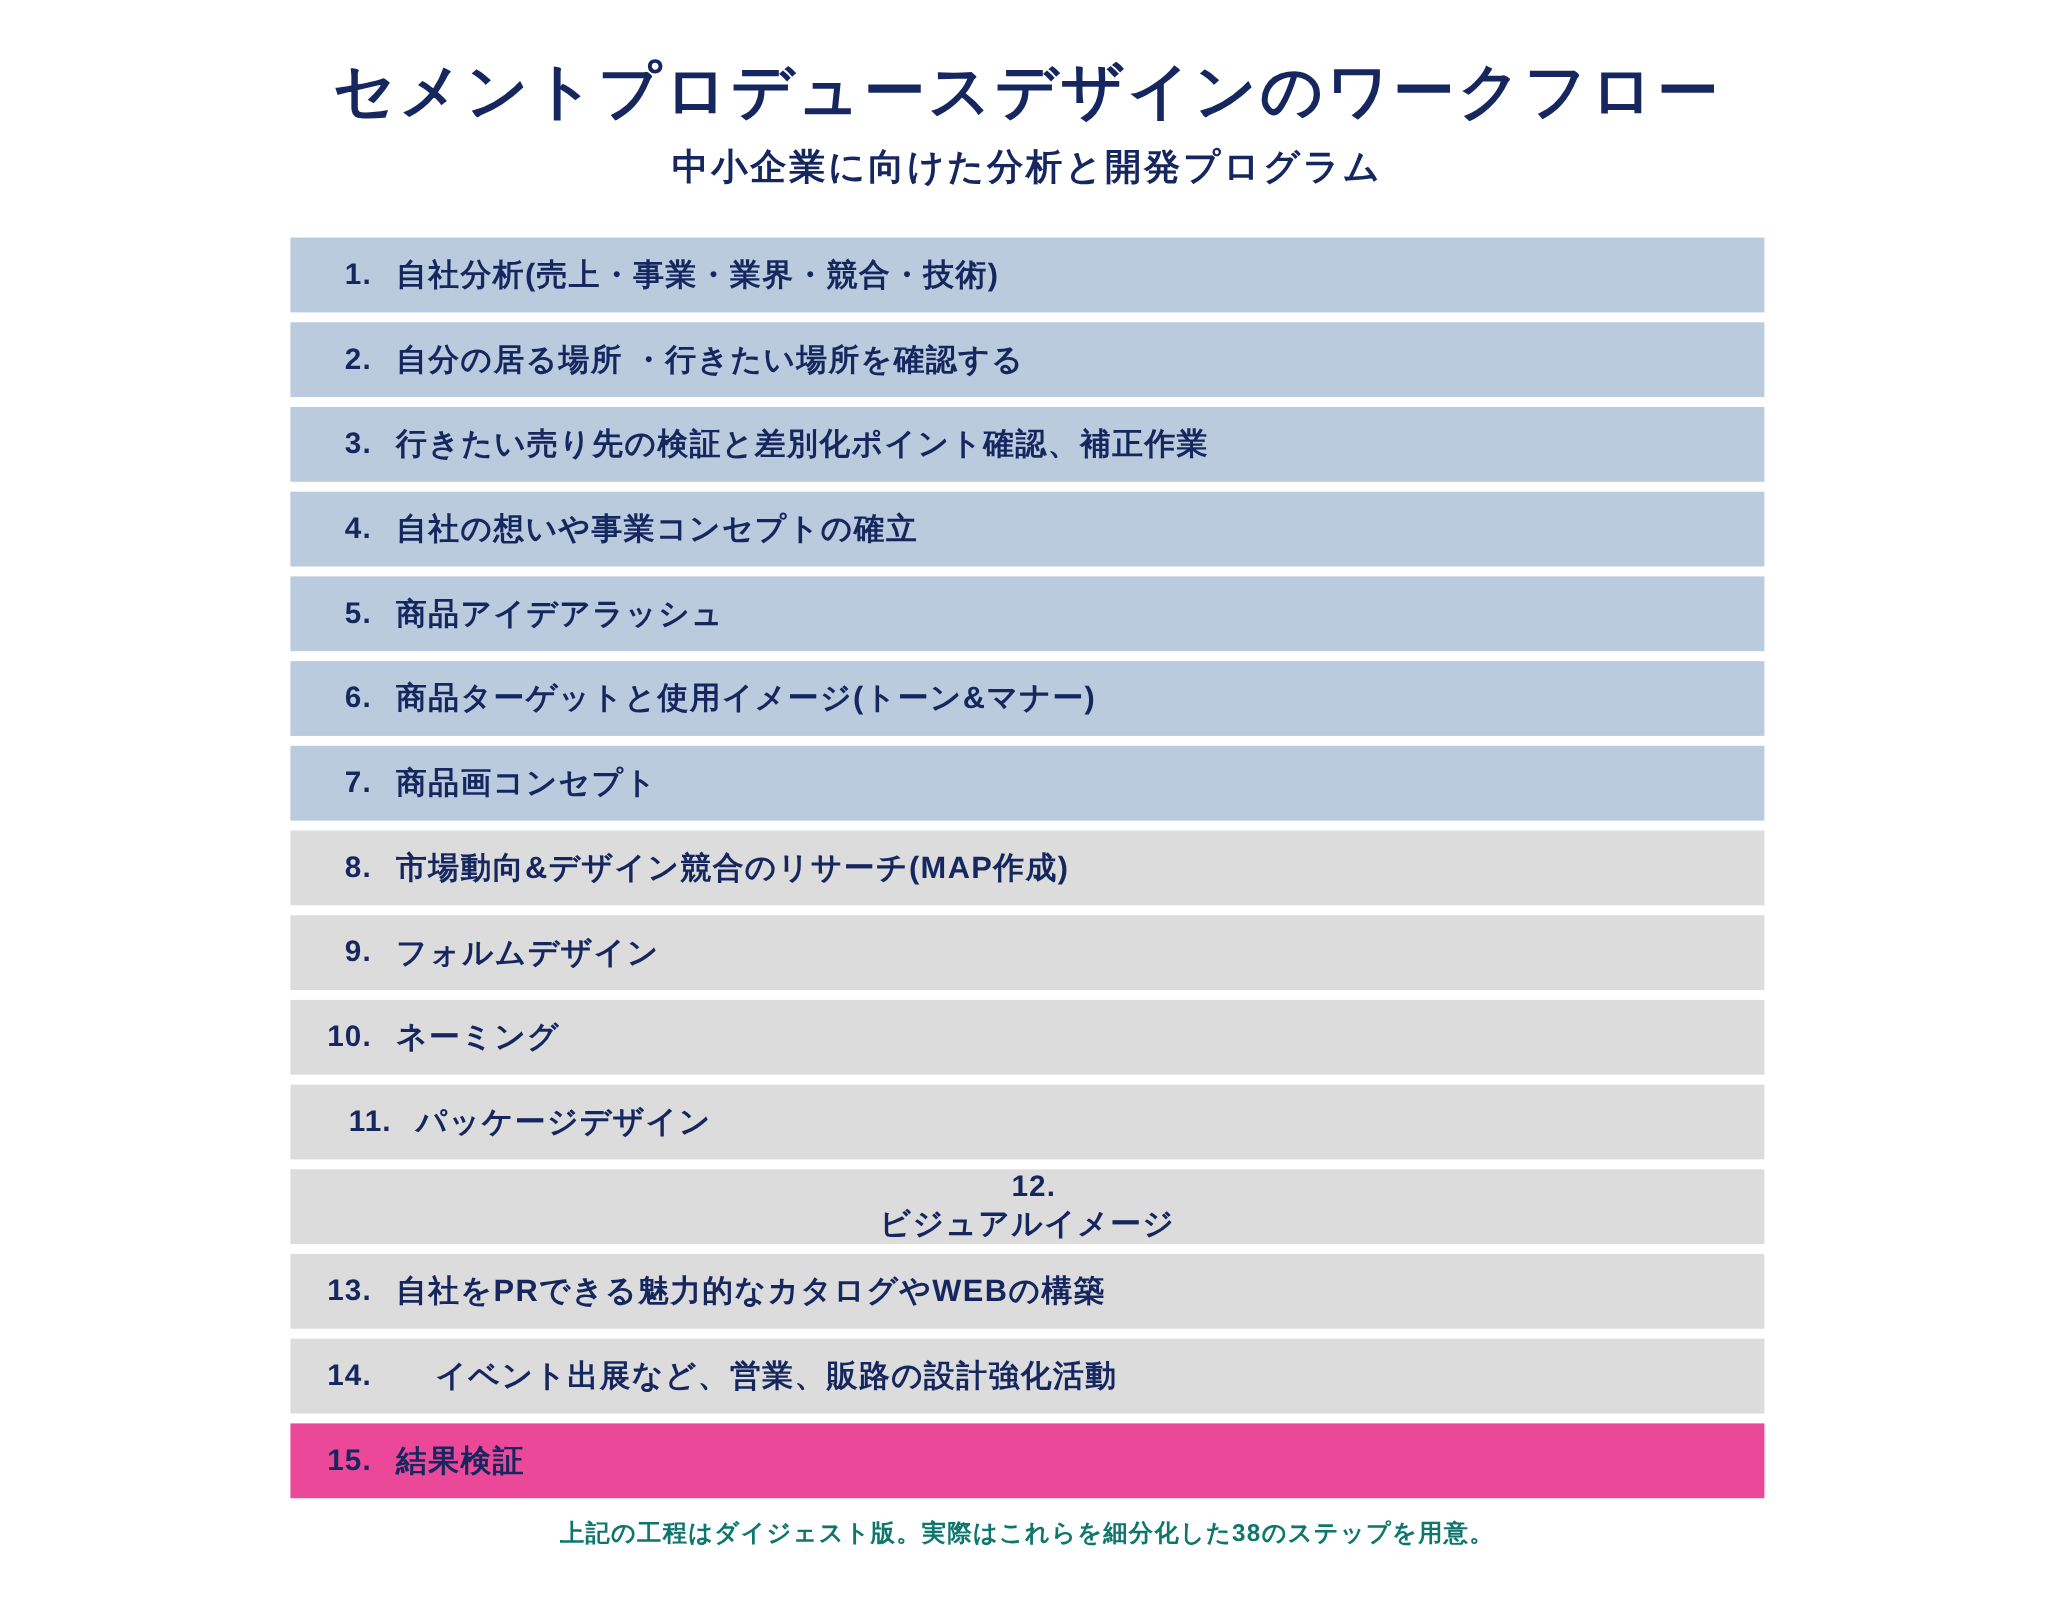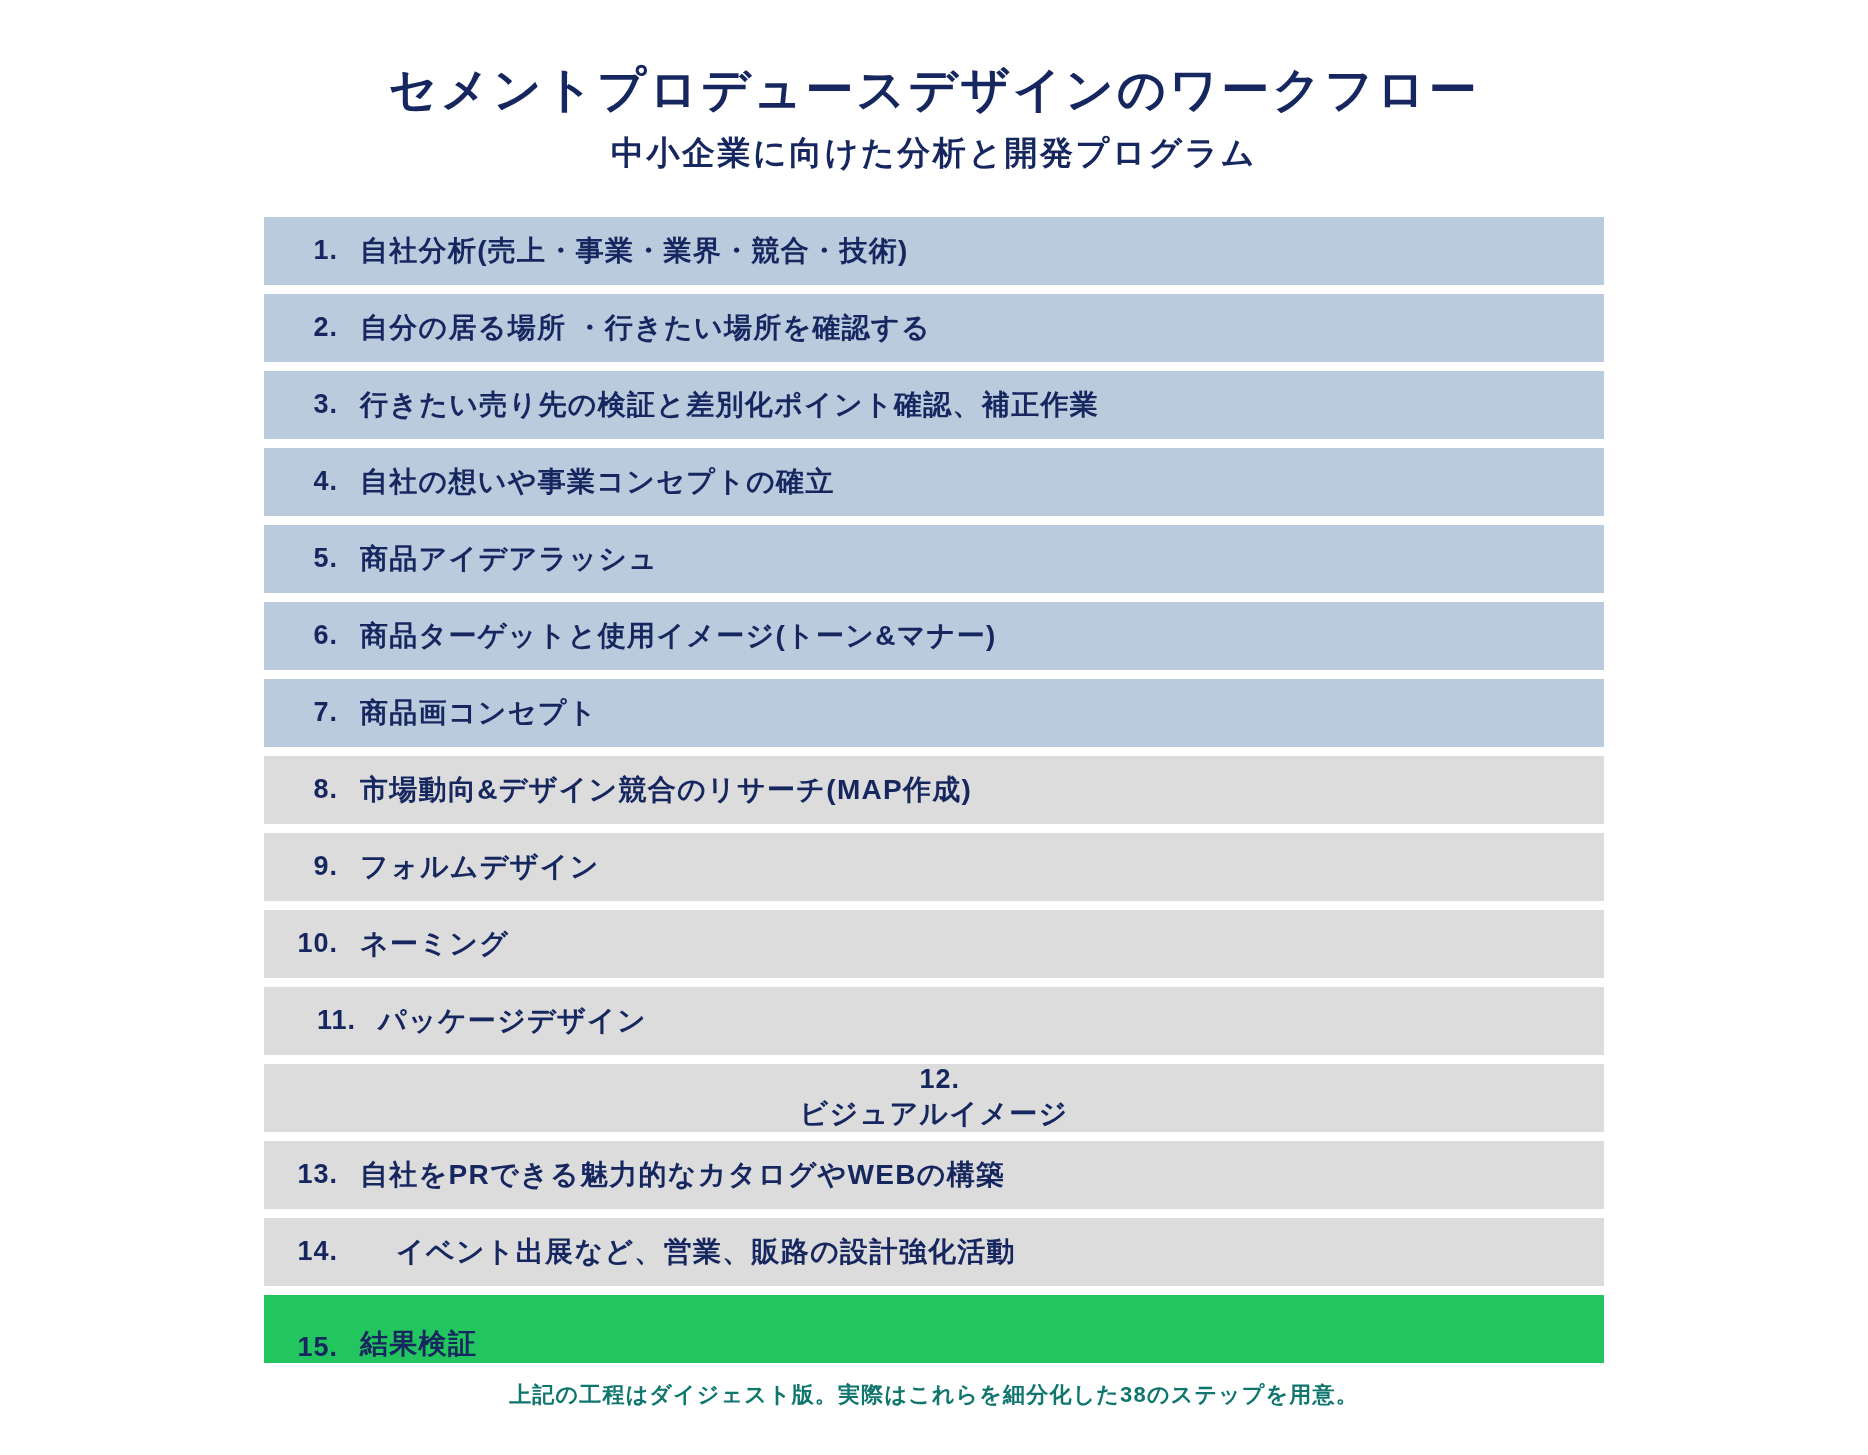--- a/index.html
+++ b/index.html
@@ -22,26 +22,26 @@
     padding: 0;
     position: relative;
   }
 
   .header {
     text-align: center;
     padding-top: 48px;
   }
 
   .title {
-    font-size: 48px;
+    font-size: 56px;
     font-weight: 700;
     letter-spacing: 3px;
     color: #16275f;
     line-height: 1.25;
-    margin: 12px;
+    margin: 1px;
     font-family: Liberation Serif, serif;
   }
 
   .subtitle {
     font-size: 33px;
     font-weight: 700;
     letter-spacing: 2.5px;
     color: #16275f;
     line-height: 1.3;
     margin: 12px 0 0 0;
@@ -148,21 +148,21 @@
         <span class="label">ビジュアルイメージ</span>
       </div>
       <div class="step" style="background: rgb(220, 220, 220);">
         <span class="num">13.</span>
         <span class="label">自社をPRできる魅力的なカタログやWEBの構築</span>
       </div>
       <div class="step" style="background: rgb(220, 220, 220); gap: 36px;">
         <span class="num">14.</span>
         <span class="label">イベント出展など、営業、販路の設計強化活動</span>
       </div>
-      <div class="step" style="background: #22c55e; align-items: flex-end;">
+      <div class="step" style="background: #ec4899;">
         <span class="num">15.</span>
         <span class="label">結果検証</span>
       </div>
     </div>
 
   <div class="footnote">上記の工程はダイジェスト版。実際はこれらを細分化した38のステップを用意。</div>
 
 </div>
 
 </body></html>

